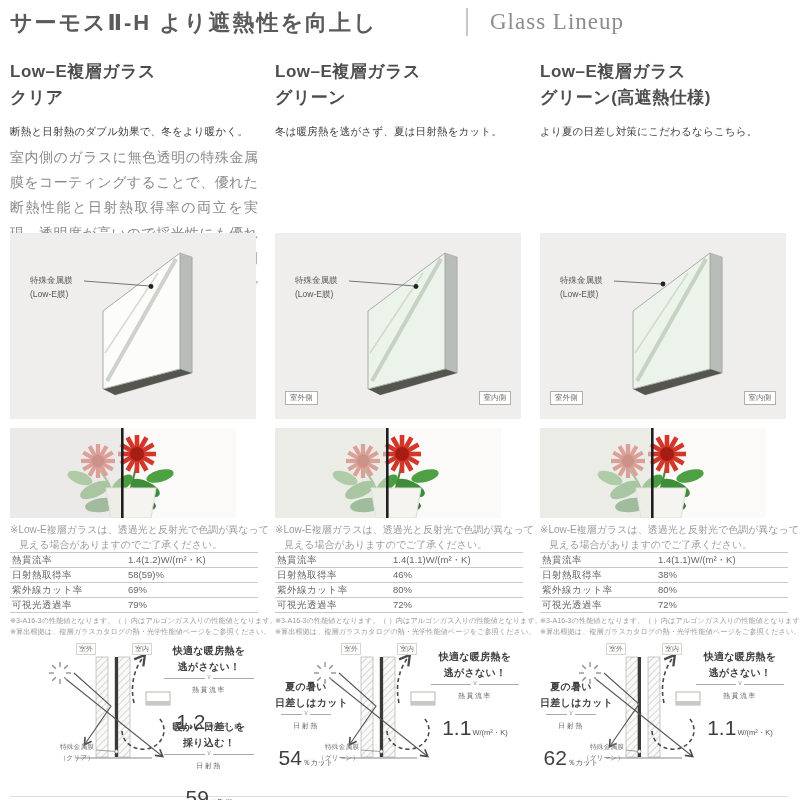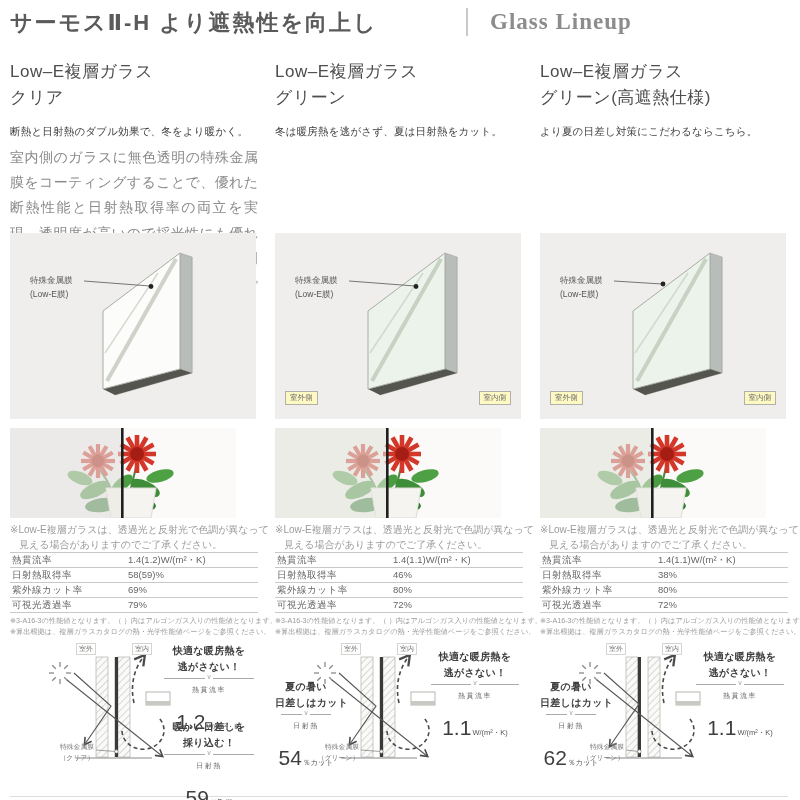--- a/index.html
+++ b/index.html
@@ -5,35 +5,35 @@
   html,body{margin:0;padding:0}
   body{
     width:800px;height:800px;position:relative;overflow:hidden;
     background:#ffffff;color:#555;
     font-family:"Liberation Sans","DejaVu Sans",sans-serif;
   }
   
   .header-jp{position:absolute;left:10px;top:8px;font-size:22px;font-weight:600;color:#5a5a5a;letter-spacing:2px}
   .header-divider{position:absolute;left:466px;top:8px;height:28px;border-left:2px solid #c9c9c9}
   .header-en{position:absolute;left:490px;top:9px;font-size:23px;color:#8c8c8c;letter-spacing:1px;
-    font-family:"Liberation Serif","DejaVu Serif",serif;font-weight:700}
+    font-family:"Liberation Serif","DejaVu Serif",serif;font-weight:400}
   .bottom-line{position:absolute;left:10px;right:12px;top:796px;border-top:1px solid #ddd}
 
   
   .col{position:absolute;top:55px;width:248px;height:745px}
   .c0{left:10px}.c1{left:275px}.c2{left:540px}
 
-  .col-title{position:absolute;top:4px;left:0;font-size:17px;line-height:1.55;color:#4d4d4d;font-weight:400;letter-spacing:.5px}
+  .col-title{position:absolute;top:4px;left:0;font-size:17px;line-height:1.55;color:#4d4d4d;font-weight:700;letter-spacing:.5px}
   .lead{position:absolute;top:70px;left:0;font-size:10.5px;font-weight:normal;color:#3c3c3c;letter-spacing:.2px;white-space:nowrap}
   .body-text{position:absolute;top:90px;left:0;width:248px;font-size:14px;line-height:1.8;color:#8a8a8a;text-align:justify}
 
   
   .glass-panel{position:absolute;top:178px;left:0;width:246px;height:186px;background:#efeeec}
   .gp-label{position:absolute;left:20px;top:40px;font-size:8.5px;color:#555;line-height:1.7}
-  .side-box{position:absolute;bottom:14px;font-size:7.5px;color:#666;border:1px solid #b0b0aa;background:#fef9c3;padding:1px 4px;line-height:1.3}
+  .side-box{position:absolute;bottom:14px;font-size:7.5px;color:#666;border:1px solid #b0b0aa;background:#ffffff;padding:1px 4px;line-height:1.3}
   .side-box.out{left:10px}.side-box.in{right:10px}
 
   
   .photo{position:absolute;top:373px;left:0;width:226px;height:90px}
   .photo-note{position:absolute;top:467px;left:0;font-size:10px;color:#9b9b9b;line-height:1.5;white-space:nowrap}
   .photo-note .l2{padding-left:9px}
 
   
   .spec-table{position:absolute;top:497px;left:0;width:248px}
   .spec-row{height:14px;line-height:14px;border-bottom:1px solid #c9c9c9;font-size:9.5px;color:#666;position:relative}

